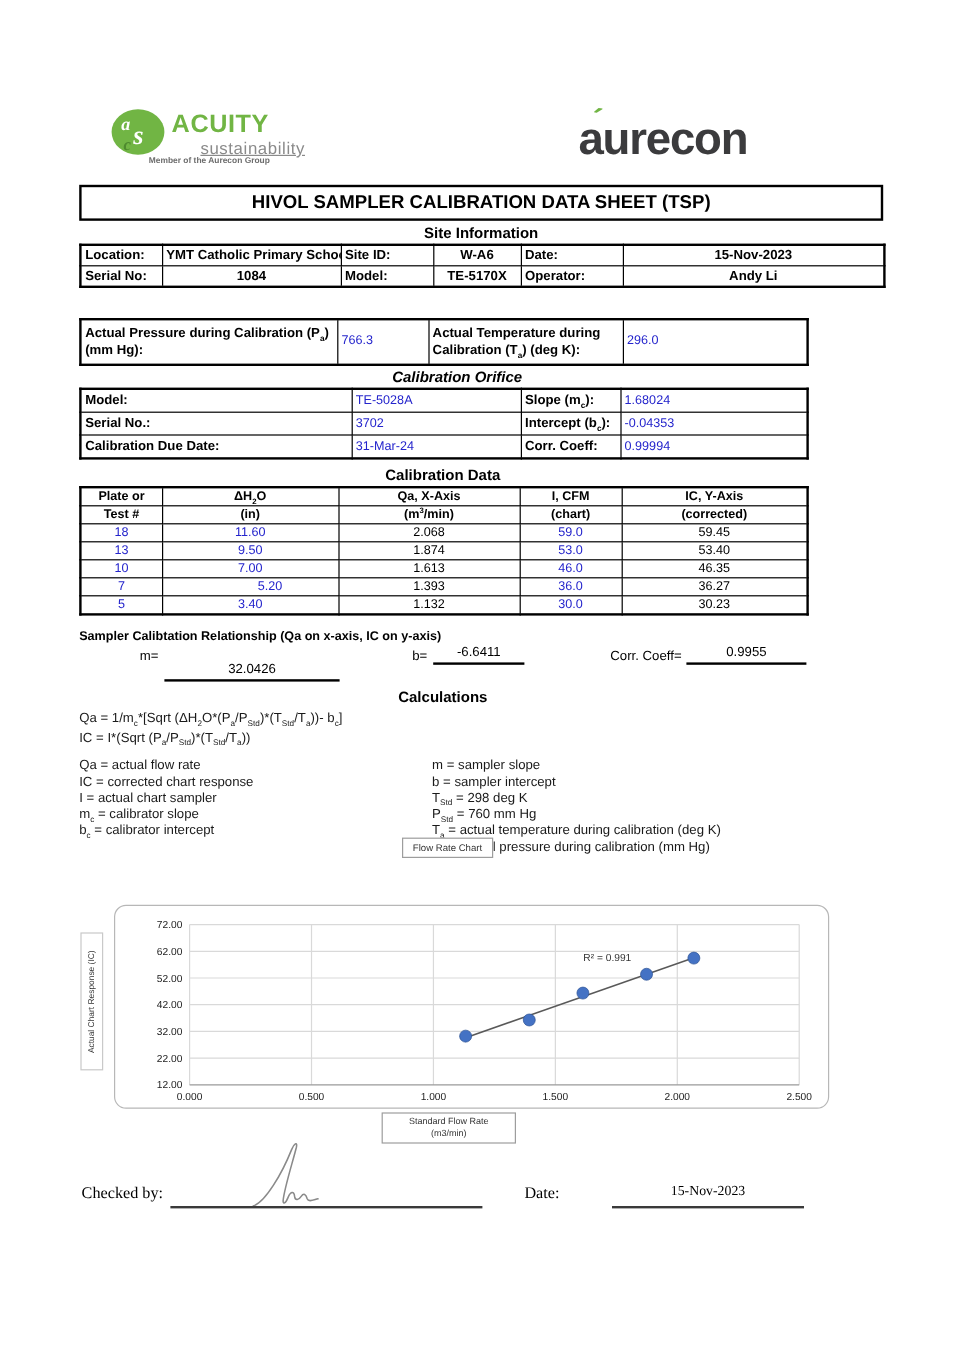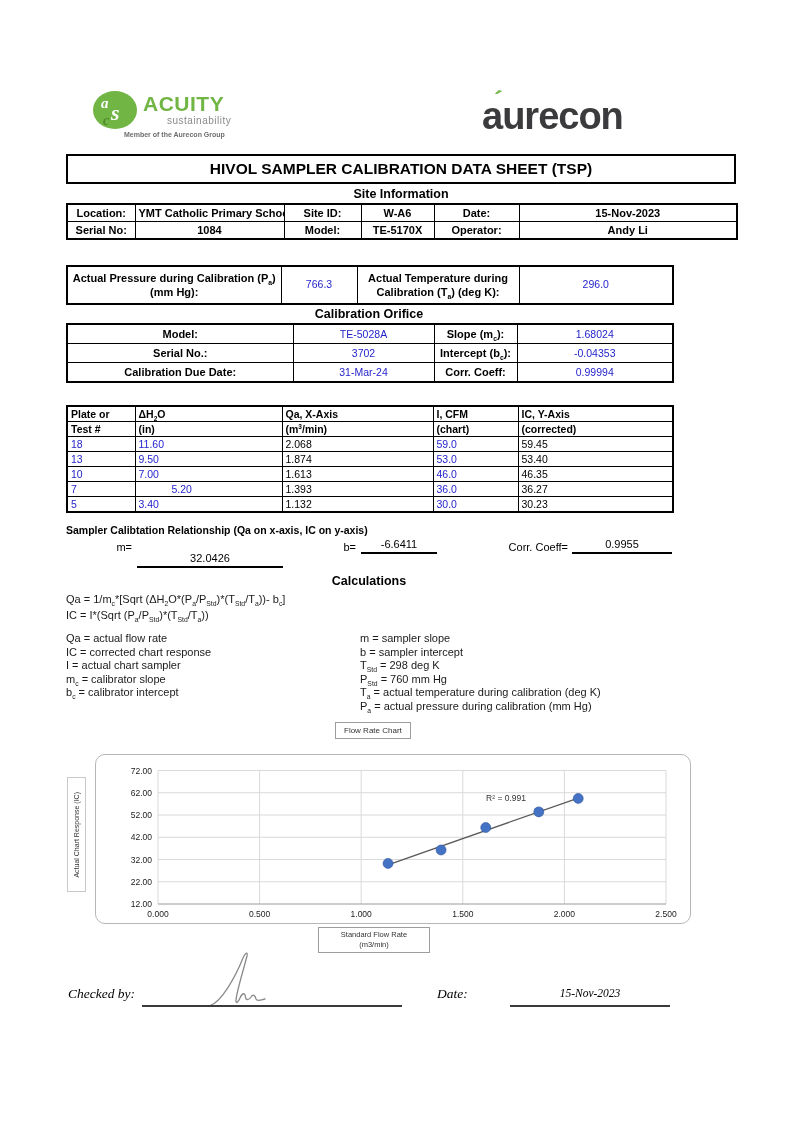--- a/index.html
+++ b/index.html
@@ -4,60 +4,60 @@
 <style>
   html,body{margin:0;padding:0;background:#fff;}
   .page{position:relative;width:802px;height:1133px;background:#ffffff;
         font-family:"Liberation Sans",sans-serif;color:#000;overflow:hidden;}
   .abs{position:absolute;}
   sub{font-size:0.62em;line-height:0;}
   sup{font-size:0.62em;line-height:0;}
 
   
   .acuity-name{font-size:21px;font-weight:bold;letter-spacing:0.5px;}
-  .acuity-tagline{font-size:10px;color:#8a8a8a;letter-spacing:0.5px;}
+  .acuity-tagline{font-size:14px;color:#8a8a8a;letter-spacing:0.5px;text-decoration:underline;}
   .acuity-subtext{font-size:7px;font-weight:bold;color:#6d6d6d;}
   .aurecon{font-size:38px;font-weight:bold;color:#3b3b3d;letter-spacing:-1px;}
   .aurecon-accent{position:absolute;font-size:26px;font-weight:bold;transform:rotate(8deg);}
 
   
   .title-box{border:2px solid #000;text-align:center;font-weight:bold;font-size:15.5px;line-height:26px;}
   .section-heading{text-align:center;font-weight:bold;font-size:12.5px;}
 
   
   table{border-collapse:collapse;table-layout:fixed;}
   table.sheet{border:2px solid #000;}
   table.sheet td{border:1px solid #000;padding:0 3px;overflow:hidden;white-space:nowrap;}
-  td.lbl{font-weight:bold;font-size:11px;text-align:center;}
+  td.lbl{font-weight:bold;font-size:11px;text-align:left;}
   td.val{font-weight:bold;font-size:11px;text-align:center;}
-  td.bluval{font-size:10.5px;text-align:center;}
+  td.bluval{font-size:10.5px;}
   .site-table td{height:16px;}
   .ambient-table td{height:36px;white-space:normal;line-height:1.3;}
   .orifice-table td{height:18px;}
-  .data-table td{height:14px;font-size:10.5px;}
+  .data-table td{height:14px;font-size:10.5px;text-align:center;}
   .data-table td.hdr{font-weight:bold;}
 
   
   .rel-heading{font-weight:bold;font-size:10.5px;}
   .rel-label{font-size:11px;text-align:right;}
   .rel-value{font-size:11px;text-align:center;border-bottom:2px solid #000;padding-bottom:2px;}
 
   
   .formula{font-size:11px;line-height:15px;color:#1a1a1a;}
   .def-line{font-size:11px;line-height:13.5px;color:#1a1a1a;}
 
   
   .chart-title-box{border:1px solid #9d9d9d;font-size:8px;color:#333;padding:3px 8px;background:#fff;}
   .chart-box{border:1px solid #b7b7b7;border-radius:10px;background:#fff;}
   .ylabel-box{border:1px solid #c9c9c9;display:flex;align-items:center;justify-content:center;}
   .ylabel-text{writing-mode:vertical-rl;transform:rotate(180deg);font-size:7px;color:#333;white-space:nowrap;}
   .xlabel-box{border:1px solid #9d9d9d;font-size:7.5px;color:#333;text-align:center;line-height:1.35;padding:2px 0;background:#fff;}
 
   
-  .serif{font-family:"Liberation Serif",serif;font-style:italic;}
+  .serif{font-family:"Liberation Serif",serif;}
   .footer-label{font-size:13.5px;}
   .footer-line{border-top:2px solid #3a3a3a;height:0;}
   .footer-date{font-size:11.5px;text-align:center;}
 </style>
 </head>
 <body>
 
 <div class="page">
 
   <div class="abs" style="left:92px;top:90px;width:46px;height:40px;">
@@ -119,21 +119,21 @@
     <tbody>
       <tr>
         <td class="lbl">Actual Pressure during Calibration (P<sub>a</sub>)<br>(mm Hg):</td>
         <td class="bluval blue" style="color: rgb(36, 36, 204);">766.3</td>
         <td class="lbl">Actual Temperature during<br>Calibration (T<sub>a</sub>) (deg K):</td>
         <td class="bluval blue" style="color: rgb(36, 36, 204);">296.0</td>
       </tr>
     </tbody>
   </table>
 
-  <div class="abs section-heading" style="left:66px;top:307px;width:606px;">Calibration Orifice</div>
+  <div class="abs section-heading" style="left:78px;top:307px;width:606px;font-style:italic;">Calibration Orifice</div>
   <table class="abs sheet orifice-table" style="left:66px;top:323px;width:606px;">
     <colgroup>
         <col style="width:226px">
         <col style="width:141px">
         <col style="width:83px">
         <col style="width:156px">
       </colgroup>
     <tbody>
         <tr>
           <td class="lbl">Model:</td>
@@ -149,20 +149,21 @@
         </tr>
         <tr>
           <td class="lbl">Calibration Due Date:</td>
           <td class="bluval" style="color: rgb(36, 36, 204);">31-Mar-24</td>
           <td class="lbl">Corr. Coeff:</td>
           <td class="bluval" style="color: rgb(36, 36, 204);">0.99994</td>
         </tr>
       </tbody>
   </table>
 
+  <div class="abs section-heading" style="left:66px;top:389px;width:606px;">Calibration Data</div>
   <table class="abs sheet data-table" style="left:66px;top:405px;width:606px;">
     <colgroup>
         <col style="width:68px">
         <col style="width:147px">
         <col style="width:151px">
         <col style="width:85px">
         <col style="width:155px">
       </colgroup>
     <tbody>
         <tr>
@@ -237,21 +238,21 @@
     </div>
   <div class="abs" style="left:360px;top:632px;">
       <div class="def-line">m = sampler slope</div>
       <div class="def-line">b  = sampler intercept</div>
       <div class="def-line">T<sub>Std</sub> = 298 deg K</div>
       <div class="def-line">P<sub>Std</sub> = 760 mm Hg</div>
       <div class="def-line">T<sub>a</sub> = actual temperature during calibration (deg K)</div>
       <div class="def-line">P<sub>a</sub> = actual pressure during calibration (mm Hg)</div>
     </div>
 
-  <div class="abs chart-title-box" style="left:335px;top:698px;margin-top:24px;">Flow Rate Chart</div>
+  <div class="abs chart-title-box" style="left:335px;top:698px;">Flow Rate Chart</div>
   <div class="abs ylabel-box" style="left:67px;top:777px;width:17px;height:113px;">
     <span class="ylabel-text">Actual Chart Response (IC)</span>
   </div>
   <div class="abs chart-box" style="left:95px;top:754px;width:594px;height:168px;">
     <svg width="594" height="168" viewBox="0 0 594 168">
         <line x1="62" y1="15.5" x2="62" y2="149" stroke="#d9d9d9" stroke-width="1"></line>
         <line x1="163.60000000000002" y1="15.5" x2="163.60000000000002" y2="149" stroke="#d9d9d9" stroke-width="1"></line>
         <line x1="265.20000000000005" y1="15.5" x2="265.20000000000005" y2="149" stroke="#d9d9d9" stroke-width="1"></line>
         <line x1="366.8" y1="15.5" x2="366.8" y2="149" stroke="#d9d9d9" stroke-width="1"></line>
         <line x1="468.40000000000003" y1="15.5" x2="468.40000000000003" y2="149" stroke="#d9d9d9" stroke-width="1"></line>

